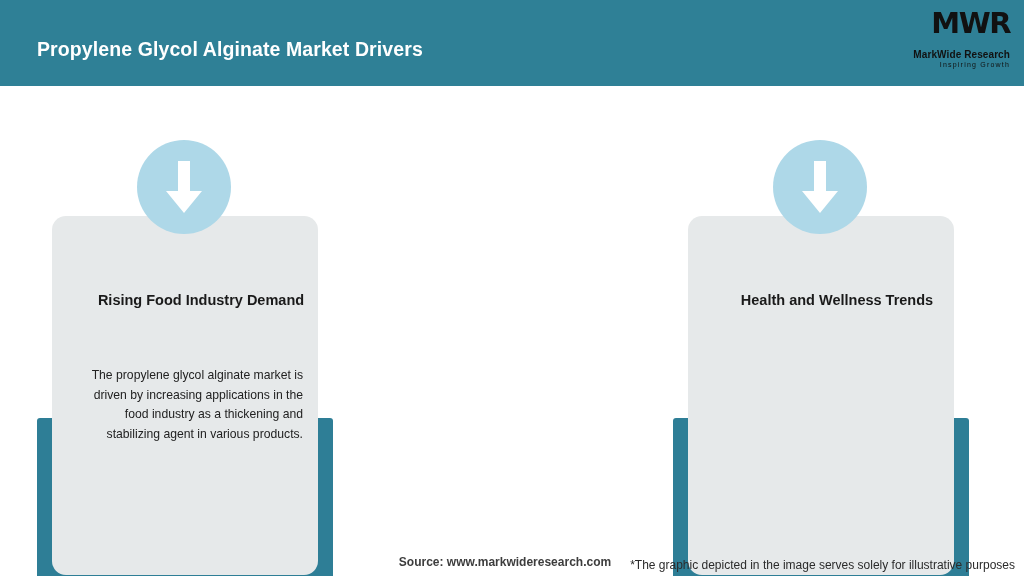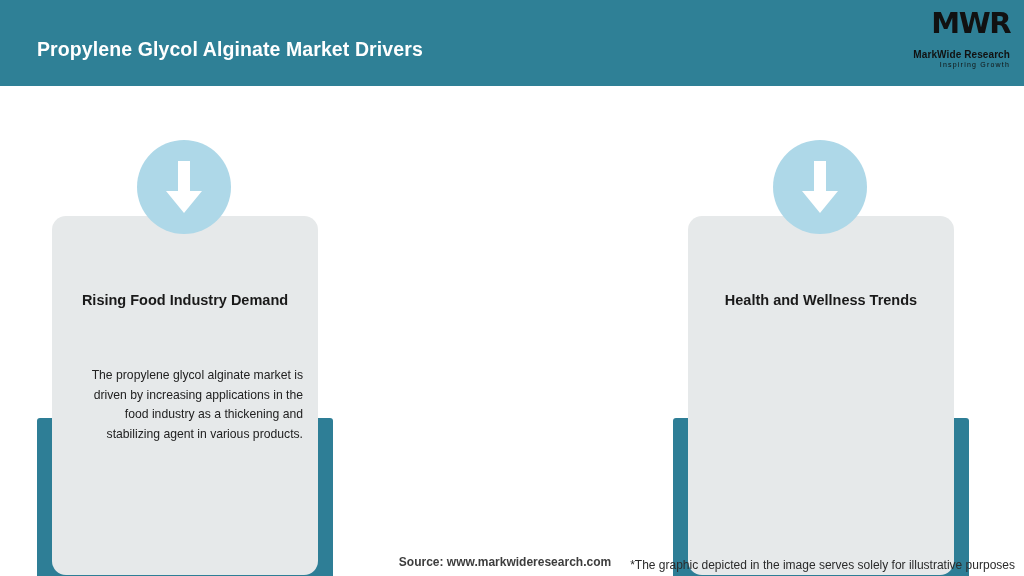--- a/index.html
+++ b/index.html
@@ -131,20 +131,21 @@
   .card-title {
     position: absolute;
     left: 15px;
     top: 153px;
     width: 266px;
     text-align: center;
     font-size: 14.5px;
     font-weight: bold;
     color: #1a1a1a;
     line-height: 1.25;
+    padding-left: 16px;
   }
   .card-body {
     position: absolute;
     left: 38px;
     top: 228px;
     width: 228px;
     font-size: 12.2px;
     color: #222222;
     line-height: 19.6px;
     text-align: right;

